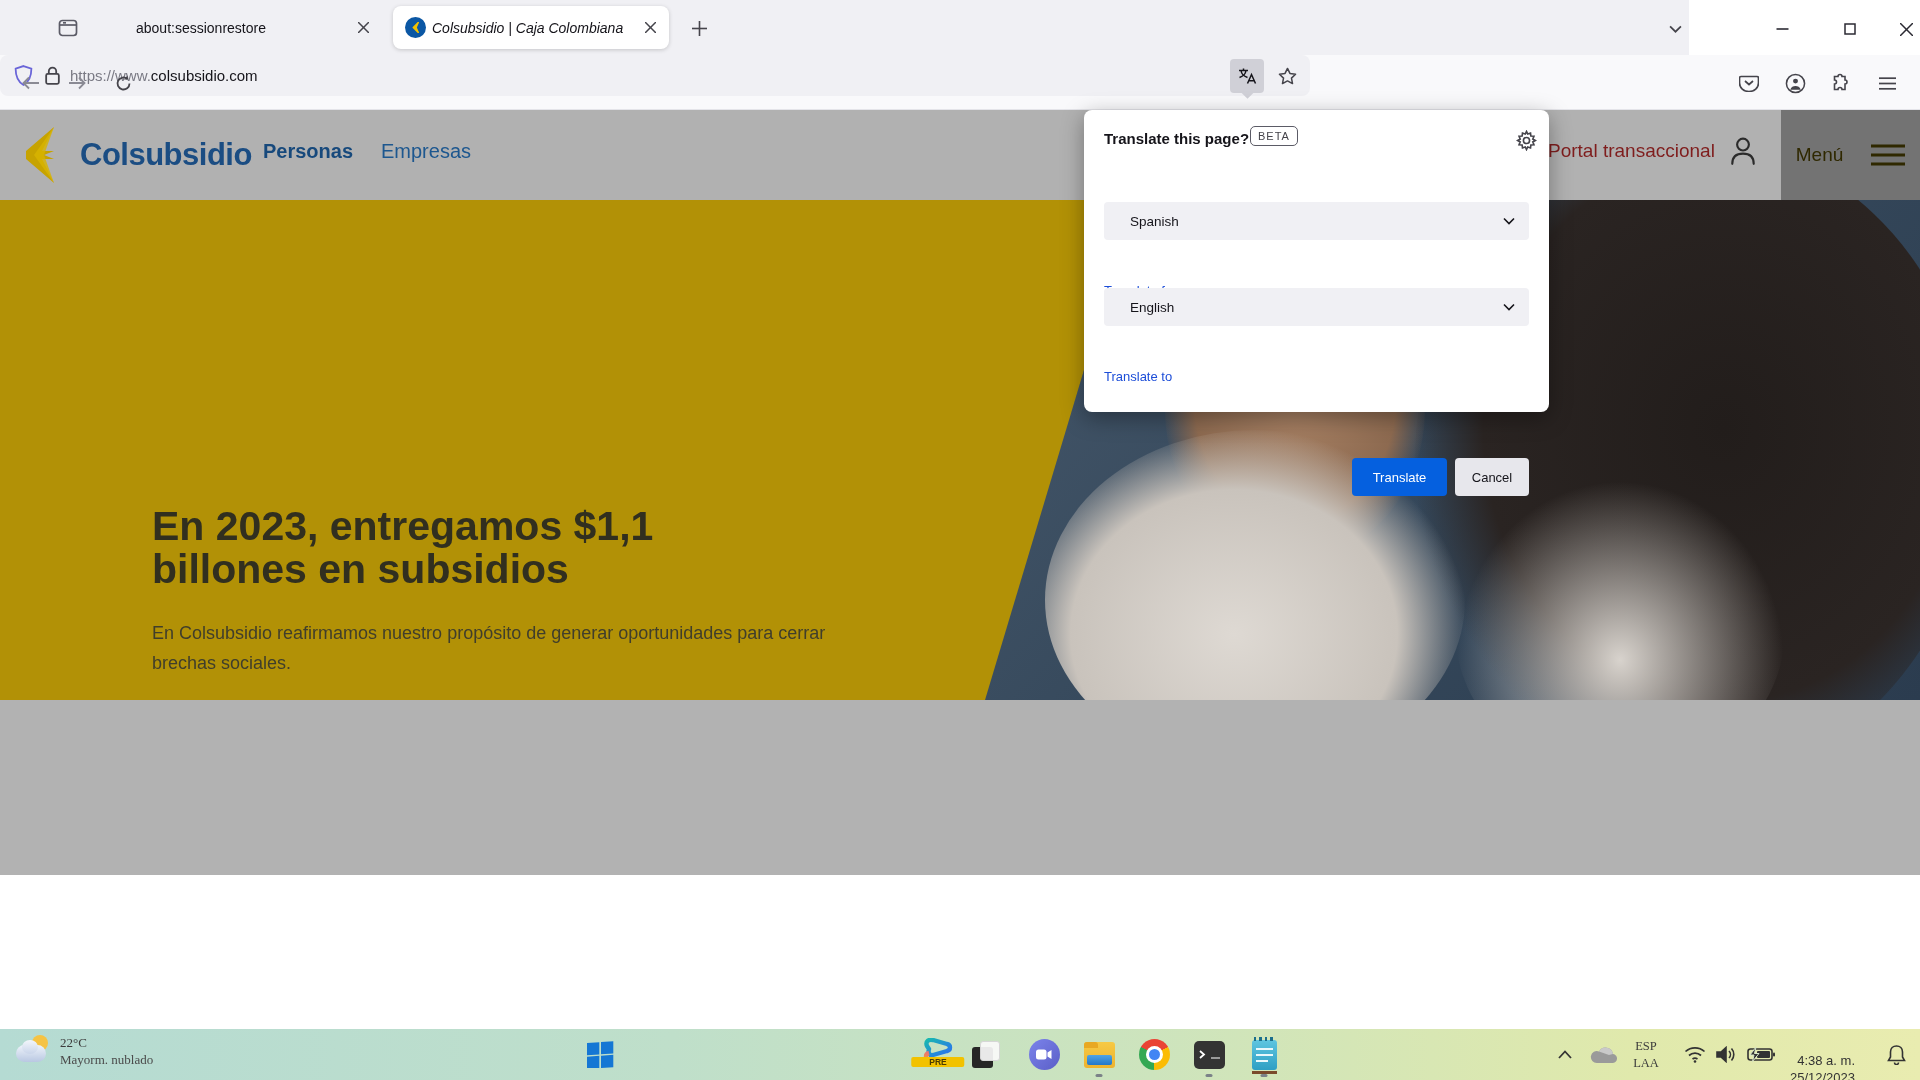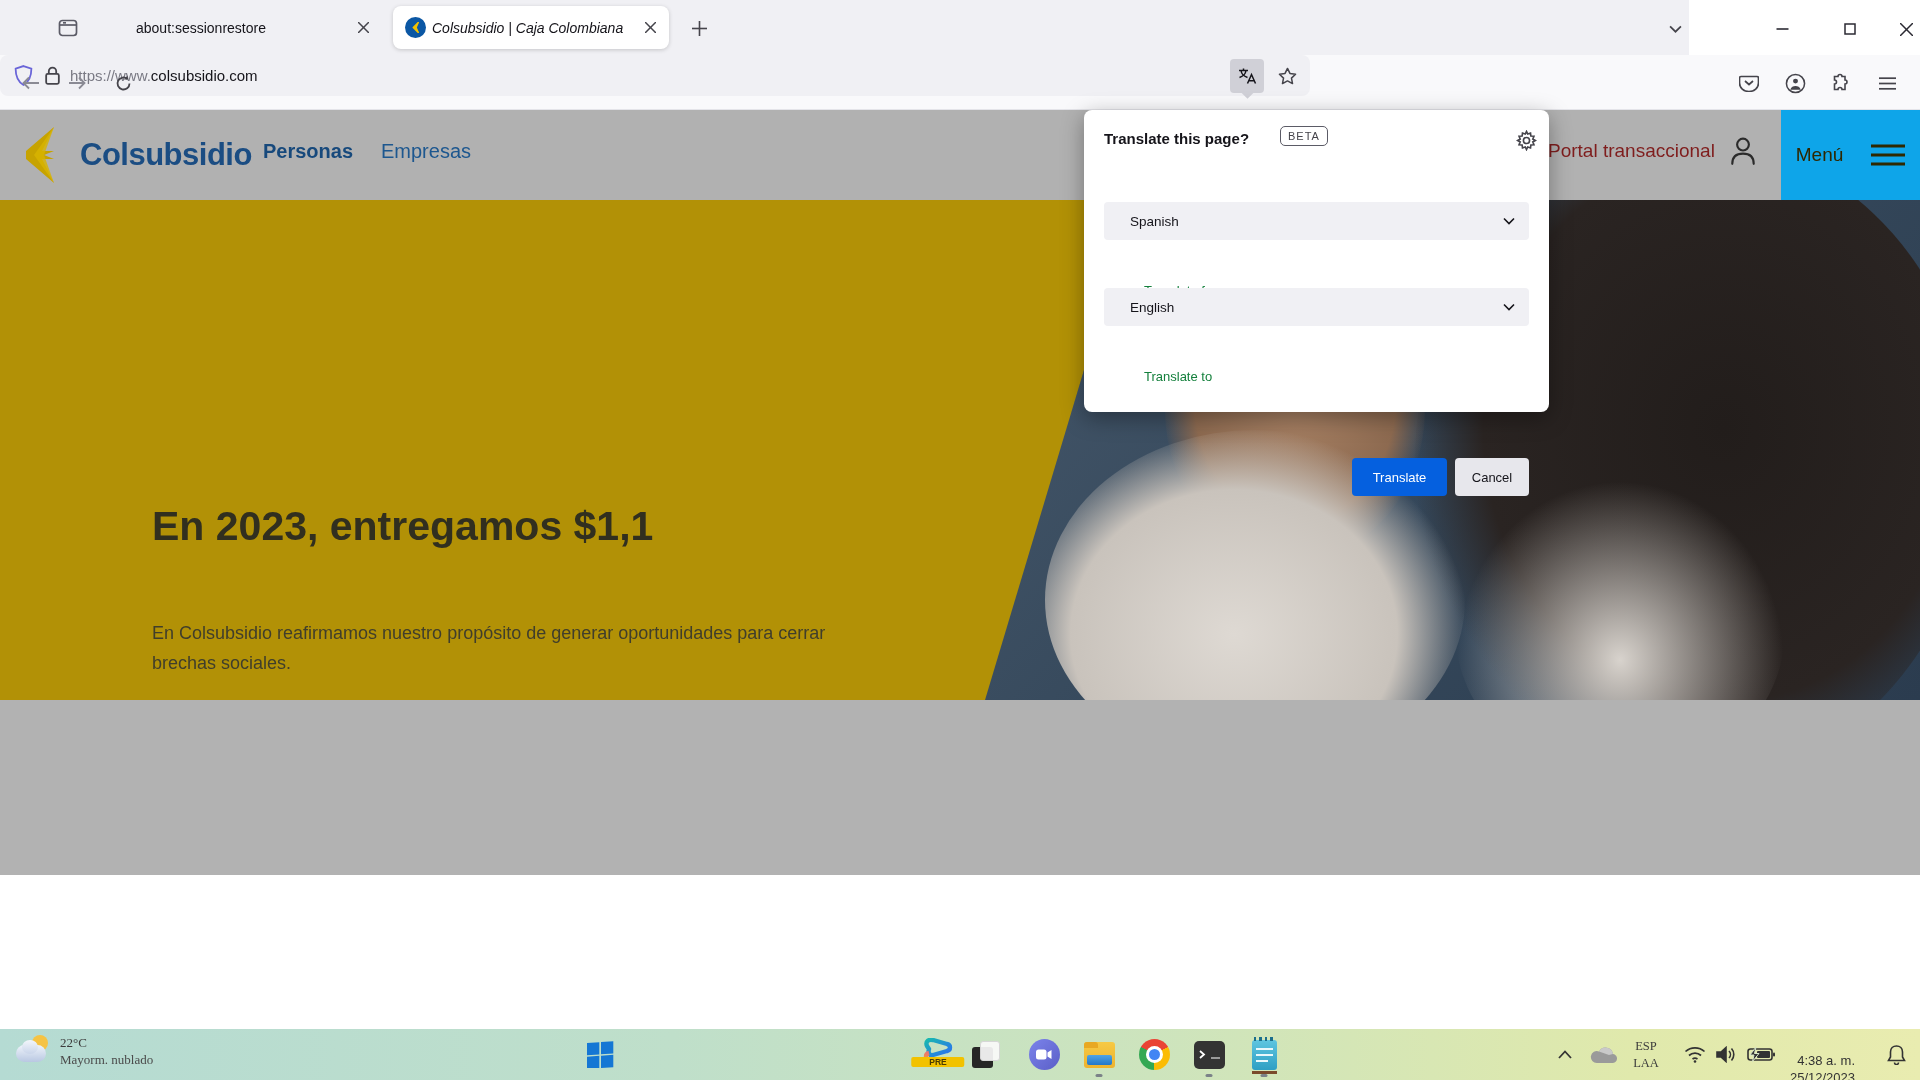--- a/index.html
+++ b/index.html
@@ -19,34 +19,34 @@
   .icon-btn { display:flex; align-items:center; justify-content:center; border-radius:4px; }
   .urlbar { left:290px; top:62px; width:1310px; height:41px; background:#f0f0f4; border-radius:8px; display:flex; align-items:center; padding:0 6px 0 14px; }
   .url-text { font-size:15px; margin-left:10px; flex:1; }
   .url-scheme { color:#7a7a84; } .url-domain { color:#15141a; }
   .translate-active { position:relative; width:34px; height:34px; background:#d0d0d7; border-radius:4px; display:flex; align-items:center; justify-content:center; }
   .translate-active::after { content:""; position:absolute; bottom:-4px; left:13px; width:9px; height:9px; background:#d0d0d7; transform:rotate(45deg); }
 
   
   .popup { left:1084px; top:110px; width:465px; height:302px; background:#fff; border-radius:8px; box-shadow:0 6px 22px rgba(0,0,0,.35); z-index:50; }
   .popup-title { left:20px; top:20px; font-size:15px; font-weight:bold; color:#15141a; }
-  .beta { left:166px; top:16px; border:1.5px solid #5b5b66; border-radius:5px; font-size:11px; letter-spacing:1px; color:#44434a; padding:3px 7px;margin-left:30px; }
-  .p-label { font-size:13px; color:#15803d; left:20px;margin-left:40px; }
+  .beta { left:166px; top:16px; border:1.5px solid #5b5b66; border-radius:5px; font-size:11px; letter-spacing:1px; color:#44434a; padding:3px 7px; }
+  .p-label { font-size:13px; color:#1d4ed8; left:20px; }
   .p-select { left:20px; width:425px; height:38px; background:#f0f0f4; border-radius:4px; display:flex; align-items:center; justify-content:space-between; padding:0 14px 0 26px; font-size:13.5px; color:#15141a; }
   .btn-translate { left:268px; top:348px; width:95px; height:38px; background:#0560df; color:#fff; border-radius:4px; font-size:13px; display:flex; align-items:center; justify-content:center; }
   .btn-cancel { left:371px; top:348px; width:74px; height:38px; background:#e7e7ec; color:#15141a; border-radius:4px; font-size:13px; display:flex; align-items:center; justify-content:center; }
 
   
   .site-header { left:0; top:110px; width:1920px; height:90px; background:#b1b1b1; }
   .logo-text { font-size:31px; font-weight:800; color:#1b4d83; letter-spacing:-.5px; }
   .nav-item { font-size:20px; color:#1d578f; }
   .nav-item.active { font-weight:bold; color:#17497c; }
   .nav-underline { left:263px; top:192px; width:90px; height:8px; background:#1565a5; }
   .portal { font-size:19px; color:#7f1d1d; }
-  .menu-block { left:1781px; top:110px; width:139px; height:90px; background:#0ea5e9; display:flex; align-items:center; justify-content:center; gap:28px; }
+  .menu-block { left:1781px; top:110px; width:139px; height:90px; background:#737373; display:flex; align-items:center; justify-content:center; gap:28px; }
   .menu-label { font-size:19px; color:#2f2800; }
 
   .hero { left:0; top:200px; width:1920px; height:500px; background:#b29106; overflow:hidden; }
   .hero-photo { position:absolute; left:985px; top:0; width:935px; height:500px; clip-path:polygon(150px 0, 100% 0, 100% 100%, 0 100%); background:linear-gradient(135deg,#46586b 0%,#36495c 45%,#2b3c4f 100%); }
   .ph { position:absolute; border-radius:50%; }
   .hero h1 { position:absolute; left:152px; top:305px; font-size:41px; line-height:1.05; color:#312f1f; font-weight:800; }
   .hero-body { position:absolute; left:152px; top:418px; width:730px; font-size:18px; line-height:1.68; color:#403e2b; }
 
   .tabs-section { left:0; top:700px; width:1920px; height:175px; background:#b2b2b2; }
 
@@ -225,21 +225,21 @@
   </div>
 
   <div class="abs hero">
     <div class="hero-photo">
       <div class="ph" style="left:430px;top:-60px;width:560px;height:640px;background:radial-gradient(ellipse at 55% 45%,#221d1b 0%,#2a2422 55%,rgba(42,36,34,0) 72%);"></div>
       <div class="ph" style="left:180px;top:60px;width:260px;height:300px;background:radial-gradient(ellipse at 50% 45%,#a98265 0%,#8d6a50 55%,rgba(141,106,80,0) 73%);"></div>
       <div class="ph" style="left:60px;top:230px;width:420px;height:340px;background:radial-gradient(ellipse at 45% 60%,#ded9d3 0%,#c9c3bc 50%,rgba(201,195,188,0) 72%);"></div>
       <div class="ph" style="left:470px;top:280px;width:330px;height:300px;background:radial-gradient(ellipse at 50% 60%,#d8d3cd 0%,rgba(216,211,205,0) 70%);"></div>
       <div class="ph" style="left:-40px;top:-40px;width:260px;height:260px;background:radial-gradient(ellipse at 50% 50%,#41546b 0%,rgba(65,84,107,0) 70%);"></div>
     </div>
-    <h1><span>En 2023, entregamos $1,1</span><br></h1>
+    <h1><span>En 2023, entregamos $1,1</span><br><span>billones en subsidios</span></h1>
     <p class="hero-body">En Colsubsidio reafirmamos nuestro propósito de generar oportunidades para cerrar brechas sociales.</p>
 
   </div>
 
   <div class="abs tabs-section">
     
     
     
     
     

